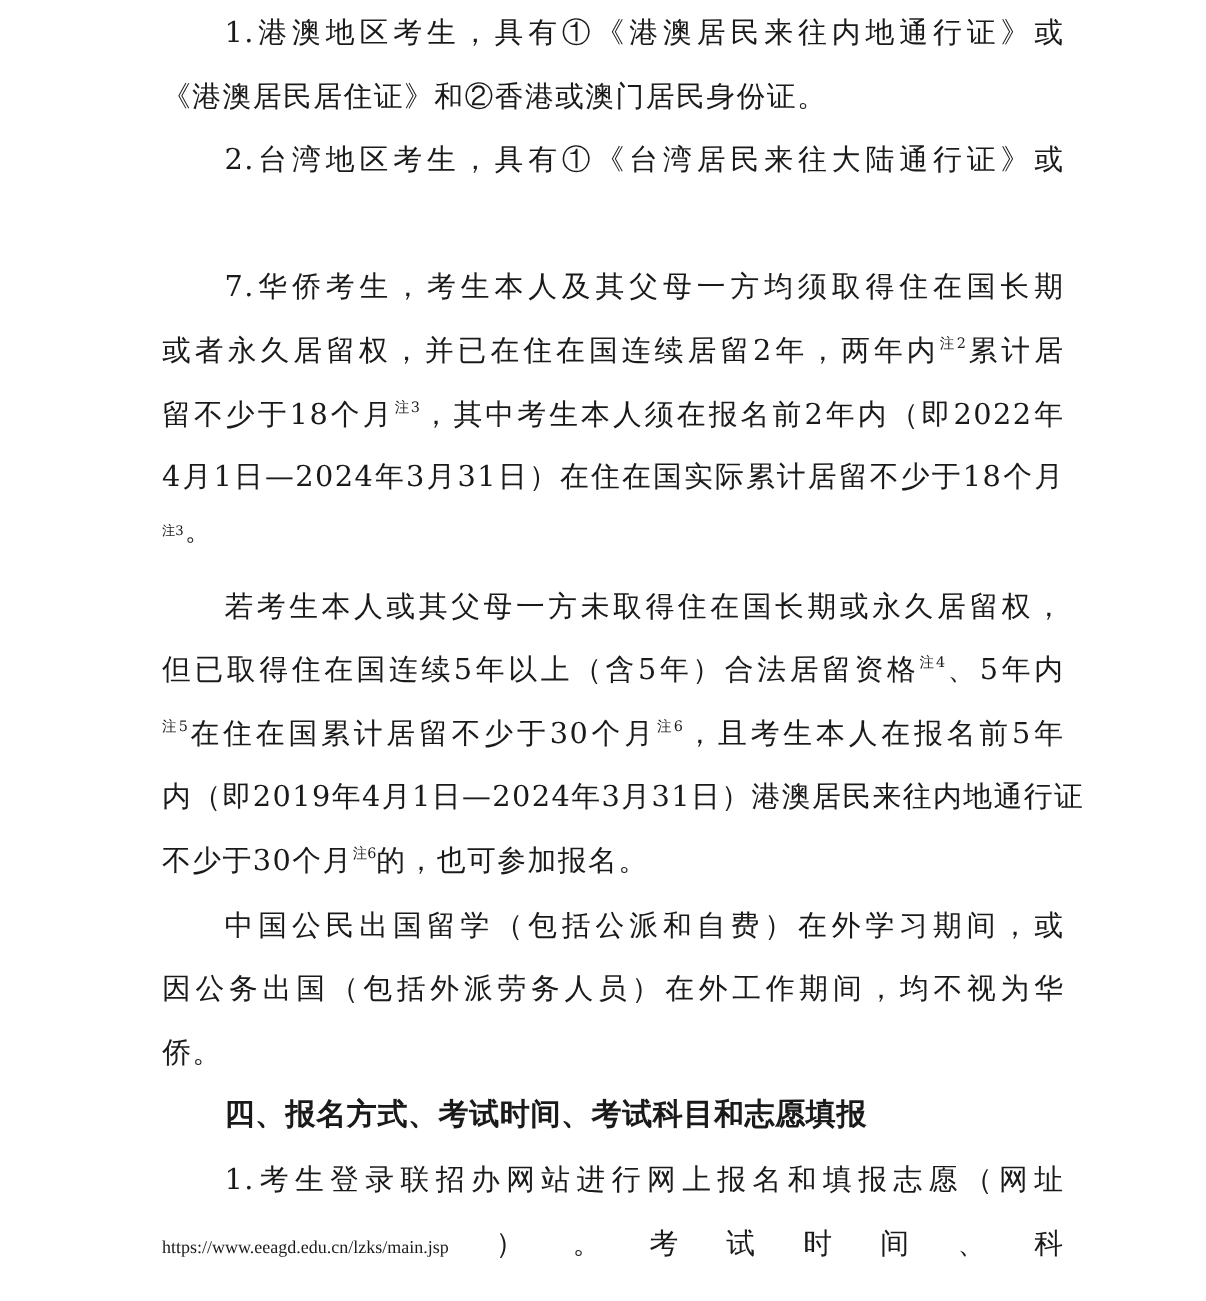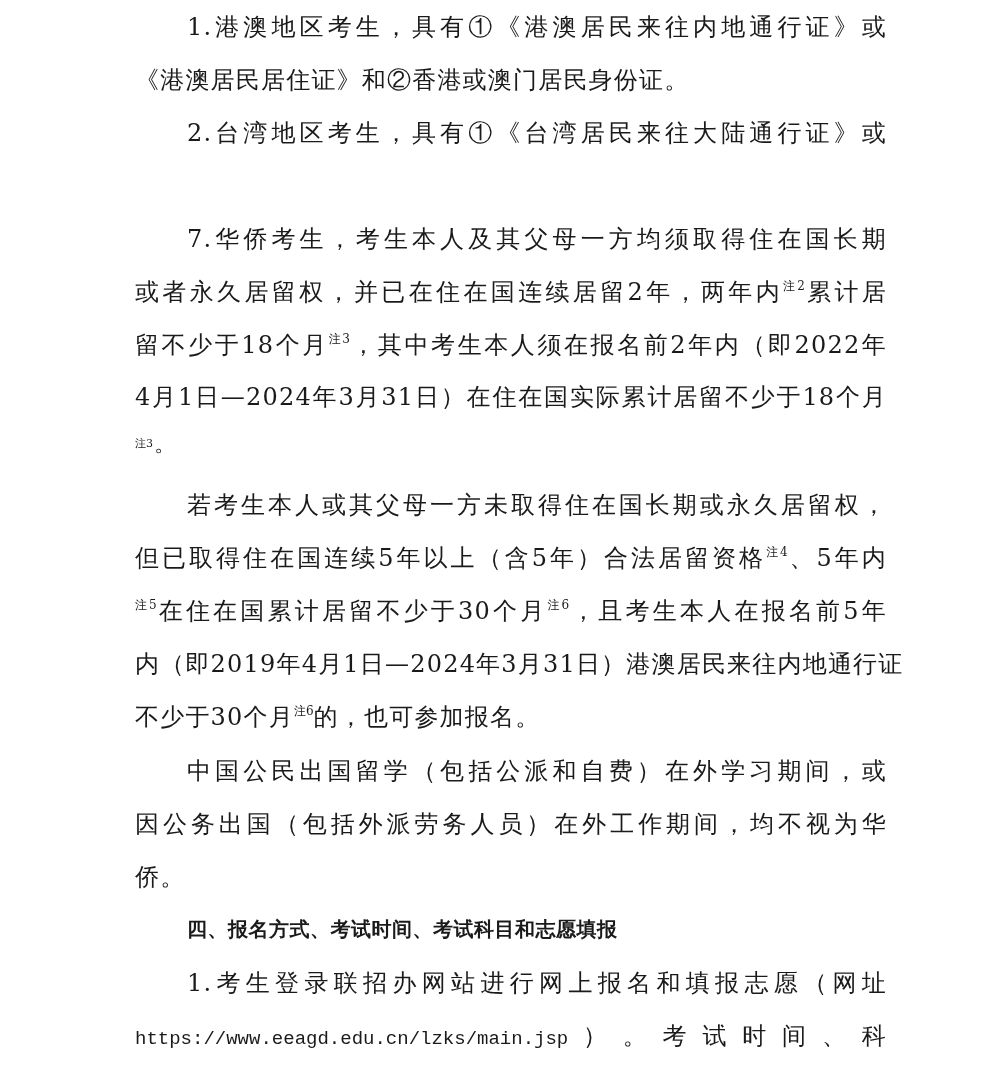--- a/index.html
+++ b/index.html
@@ -12,21 +12,21 @@
   .line {
     position: absolute; left: 135px; width: 752px;
     font-size: 24px; line-height: 30px; height: 30px;
     white-space: nowrap; letter-spacing: 1.2px;
     text-align: justify; text-align-last: justify;
   }
   .line.indent { left: 187px; width: 700px; }
   .line.last { text-align-last: left; }
   .line.heading {
     font-family: "DejaVu Sans", "Liberation Sans", sans-serif;
-    font-weight: bold; letter-spacing: 0.5px; text-align-last: left; font-size: 20px;
+    font-weight: bold; letter-spacing: 0.5px; text-align-last: left; font-size: 25px;
   }
   sup.note { font-size: 12px; vertical-align: 10px; letter-spacing: 0; line-height: 0; }
   .small-line { position: absolute; left: 135px; font-size: 11px; line-height: 14px; }
   .small-line .dot { font-size: 22px; position: relative; top: 4px; margin-left: 1px; }
 </style>
 </head>
 <body>
 
 <div class="page">
 
@@ -47,15 +47,15 @@
   <div class="line" style="top:649px">内（即2019年4月1日—2024年3月31日）港澳居民来往内地通行证</div>
   <div class="line last" style="top:702px"><span>不少于30个月</span><sup class="note">注6</sup><span>的，也可参加报名。</span></div>
 
   <div class="line" style="top:809px">因公务出国（包括外派劳务人员）在外工作期间，均不视为华</div>
   <div class="line indent" style="top:756px">中国公民出国留学（包括公派和自费）在外学习期间，或</div>
   <div class="line last" style="top:862px">侨。</div>
 
   <div class="line indent heading" style="top:914px">四、报名方式、考试时间、考试科目和志愿填报</div>
 
   <div class="line indent" style="top:968px">1.考生登录联招办网站进行网上报名和填报志愿（网址</div>
-  <div class="line" style="top:1021px"><span class="url" style="font-family:Liberation Mono, monospace;letter-spacing:0;font-size:19px">https://www.eeagd.edu.cn/lzks/main.jsp</span><span>）。考试时间、科</span></div>
+  <div class="line" style="top:1021px"><span class="url" style="font-family:Liberation Serif, serif;letter-spacing:0;font-size:15px">https://www.eeagd.edu.cn/lzks/main.jsp</span><span>）。考试时间、科</span></div>
 
 </div>
 
 </body></html>

